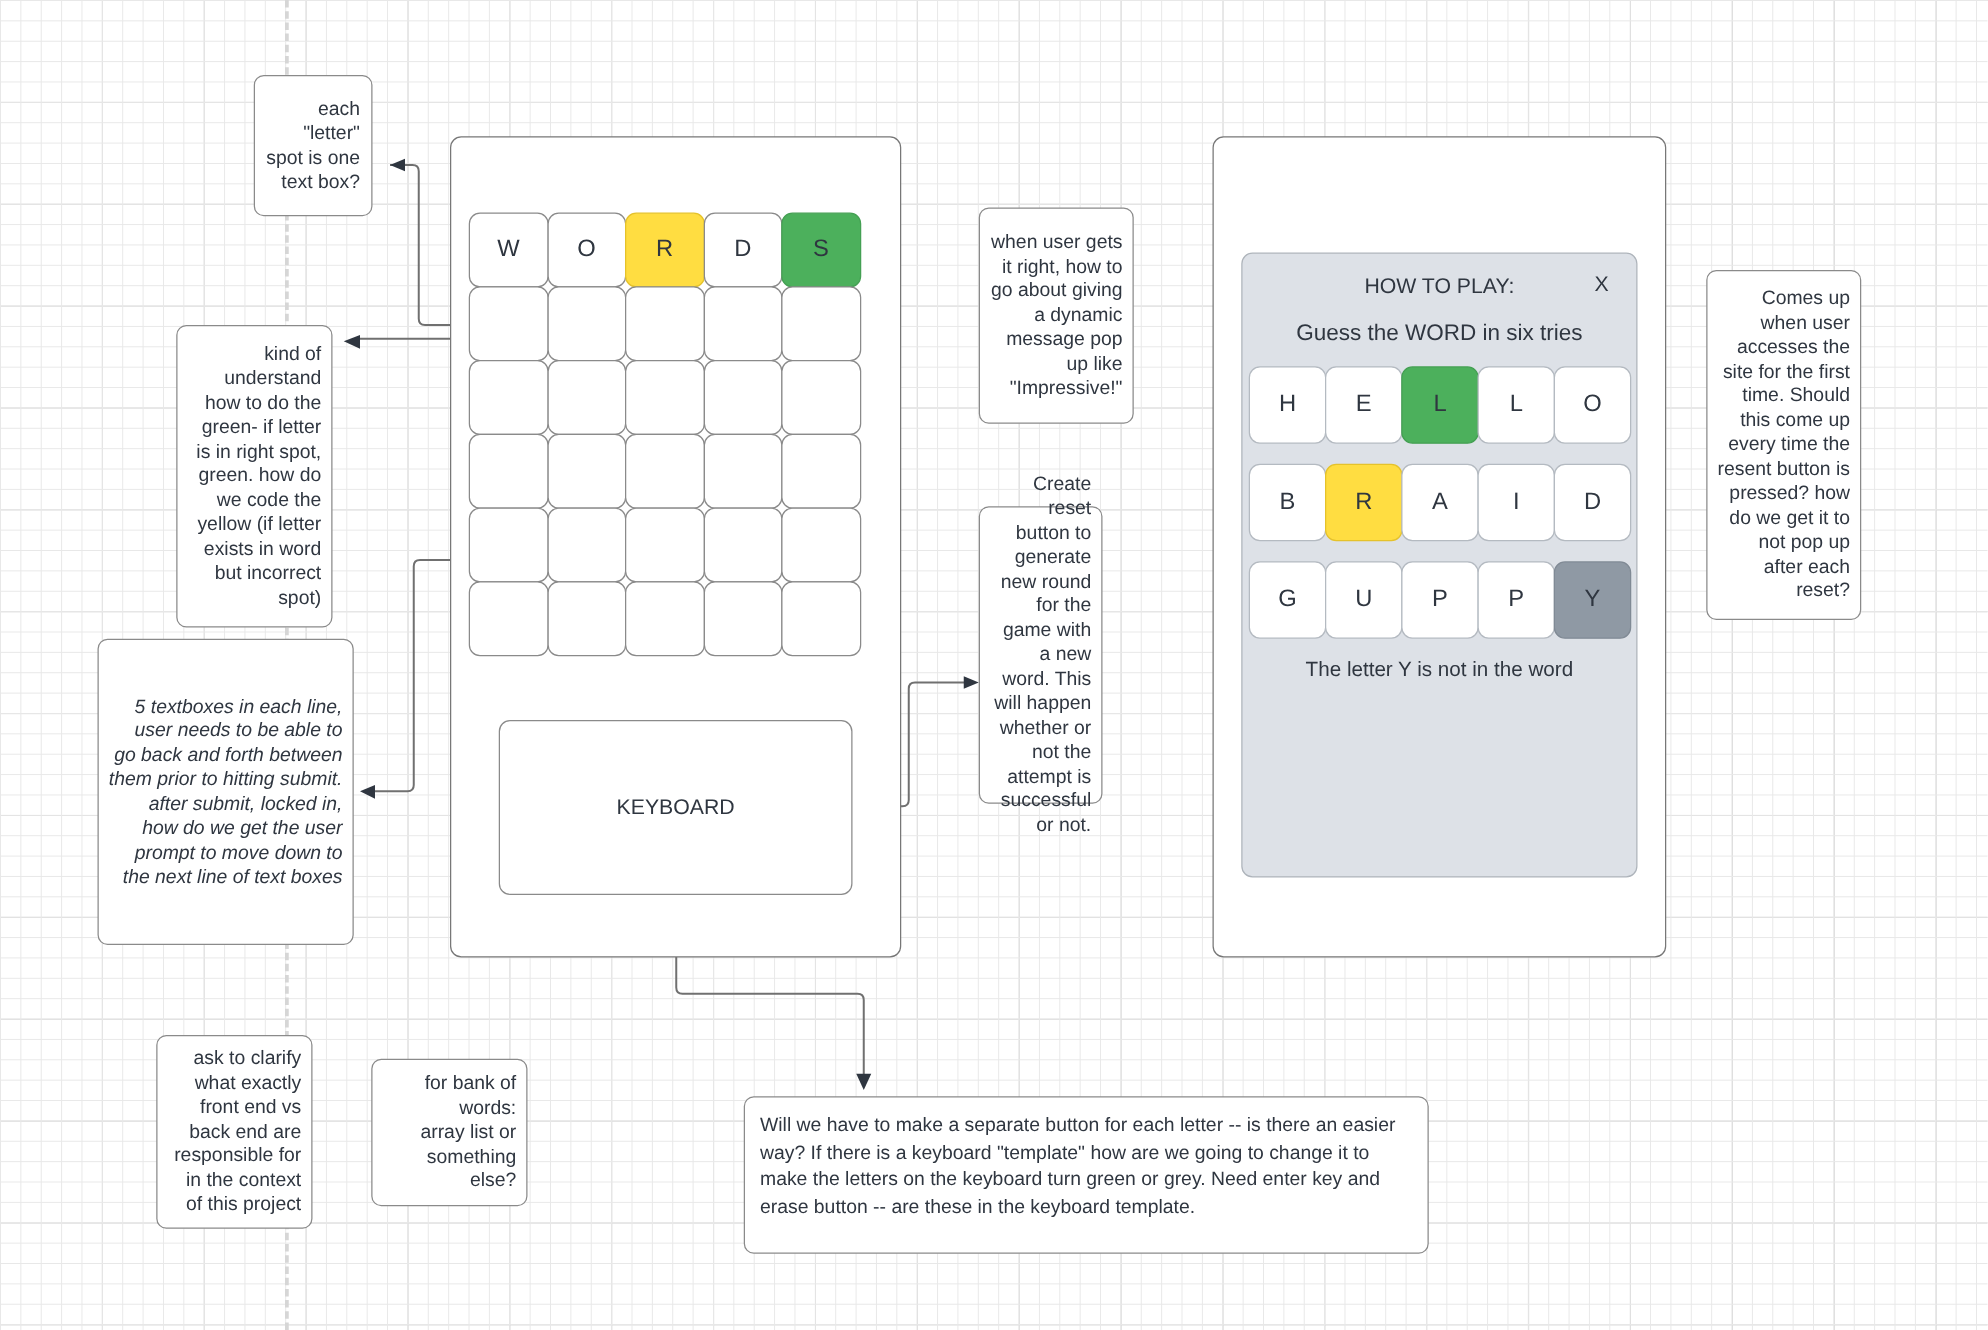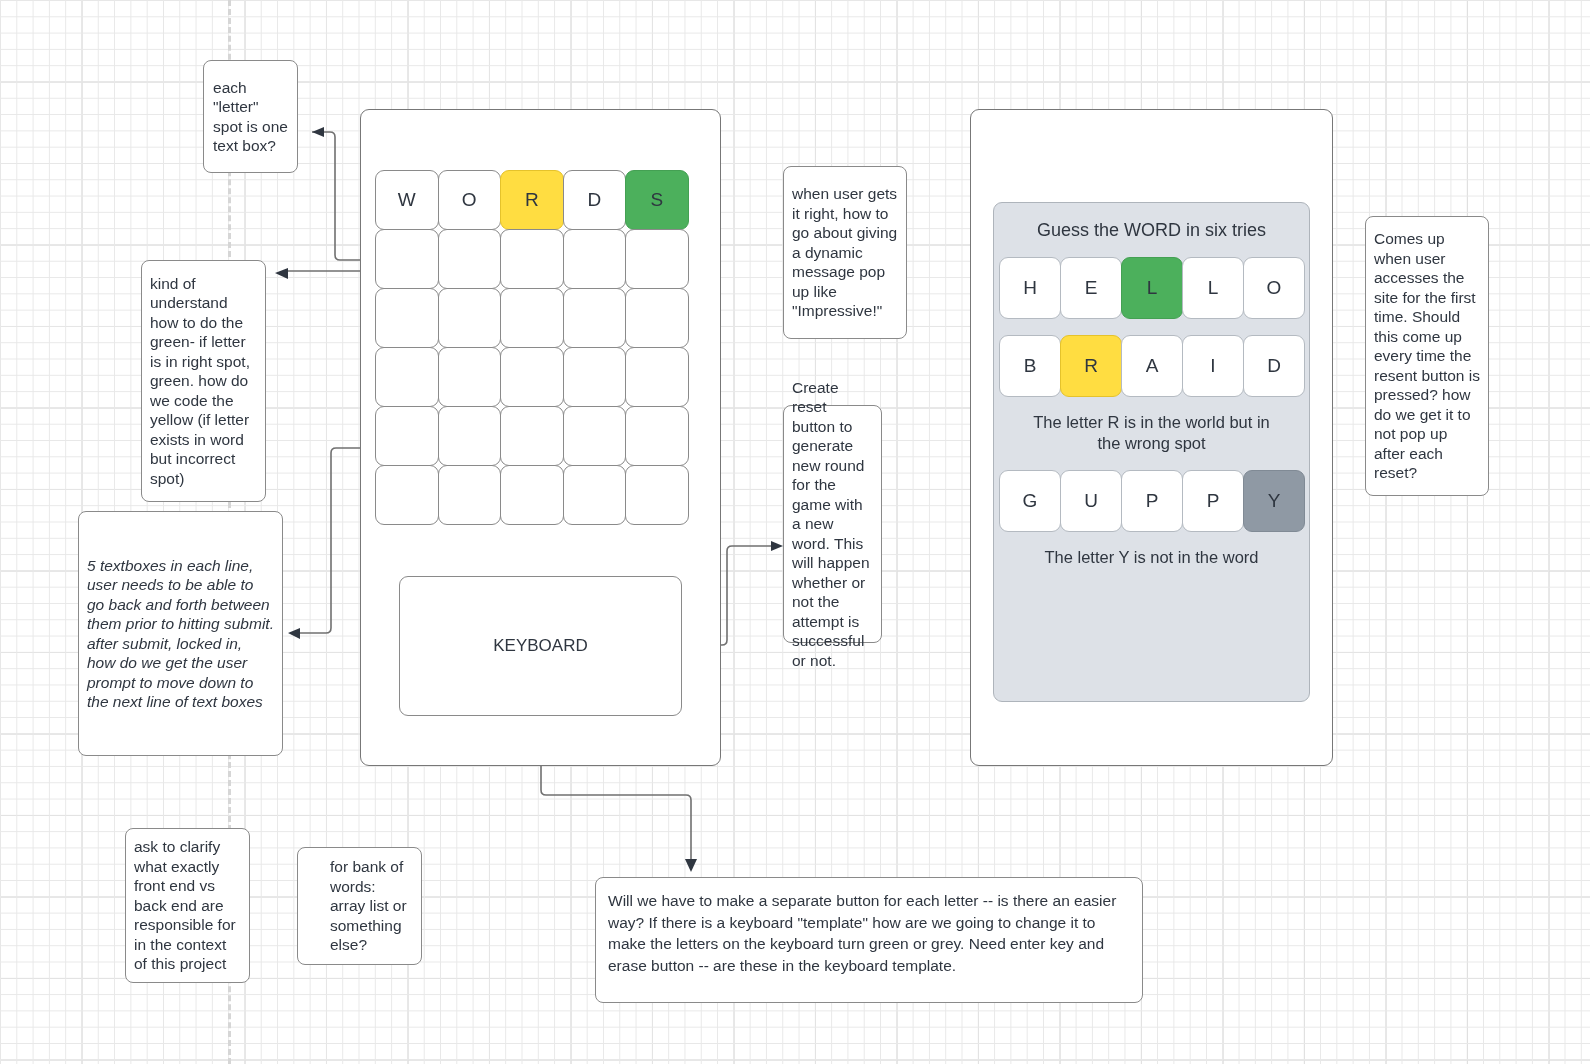--- a/index.html
+++ b/index.html
@@ -43,21 +43,21 @@
   
   .note{
     position:absolute;
     box-sizing:border-box;
     background:#ffffff;
     border:1px solid #8a8a8a;
     border-radius:8px;
     color:#2f3640;
     font-size:15.5px;
     line-height:19.5px;
-    text-align:left;
+    text-align:right;
     display:flex;
     align-items:center;
     justify-content:center;
     padding:6px 8px;
     white-space:pre-line;
     z-index:4;
   }
   .note.left-align{ text-align:left; justify-content:flex-start; align-items:flex-start; padding:12px 12px;}
 
   
@@ -219,37 +219,40 @@
       </div>
     </div>
 
   <div id="keyboard-box" style="left:399px;top:576px;width:283px;height:140px;">
     <span>KEYBOARD</span>
   </div>
 
   <div class="panel" style="left:970px;top:109px;width:363px;height:657px;"></div>
 
   <div id="howto" style="left:993px;top:202px;width:317px;height:500px;">
+    <div class="htp-head">
+      <span>HOW TO PLAY:</span>
+      <span class="htp-close">X</span>
+    </div>
     <div class="htp-sub">Guess the WORD in six tries</div>
     <div id="htp-examples">
         <div class="htp-row">
           <div class="htp-cell">H</div>
           <div class="htp-cell">E</div>
           <div class="htp-cell green">L</div>
           <div class="htp-cell">L</div>
           <div class="htp-cell">O</div>
         </div>
         <div class="htp-row">
           <div class="htp-cell">B</div>
           <div class="htp-cell yellow">R</div>
           <div class="htp-cell">A</div>
           <div class="htp-cell">I</div>
           <div class="htp-cell">D</div>
         </div>
-        <div class="htp-caption">The letter R is in the world but in the wrong spot</div>
         <div class="htp-row">
           <div class="htp-cell">G</div>
           <div class="htp-cell">U</div>
           <div class="htp-cell">P</div>
           <div class="htp-cell">P</div>
           <div class="htp-cell grey">Y</div>
         </div>
         <div class="htp-caption">The letter Y is not in the word</div>
       </div>
   </div>

